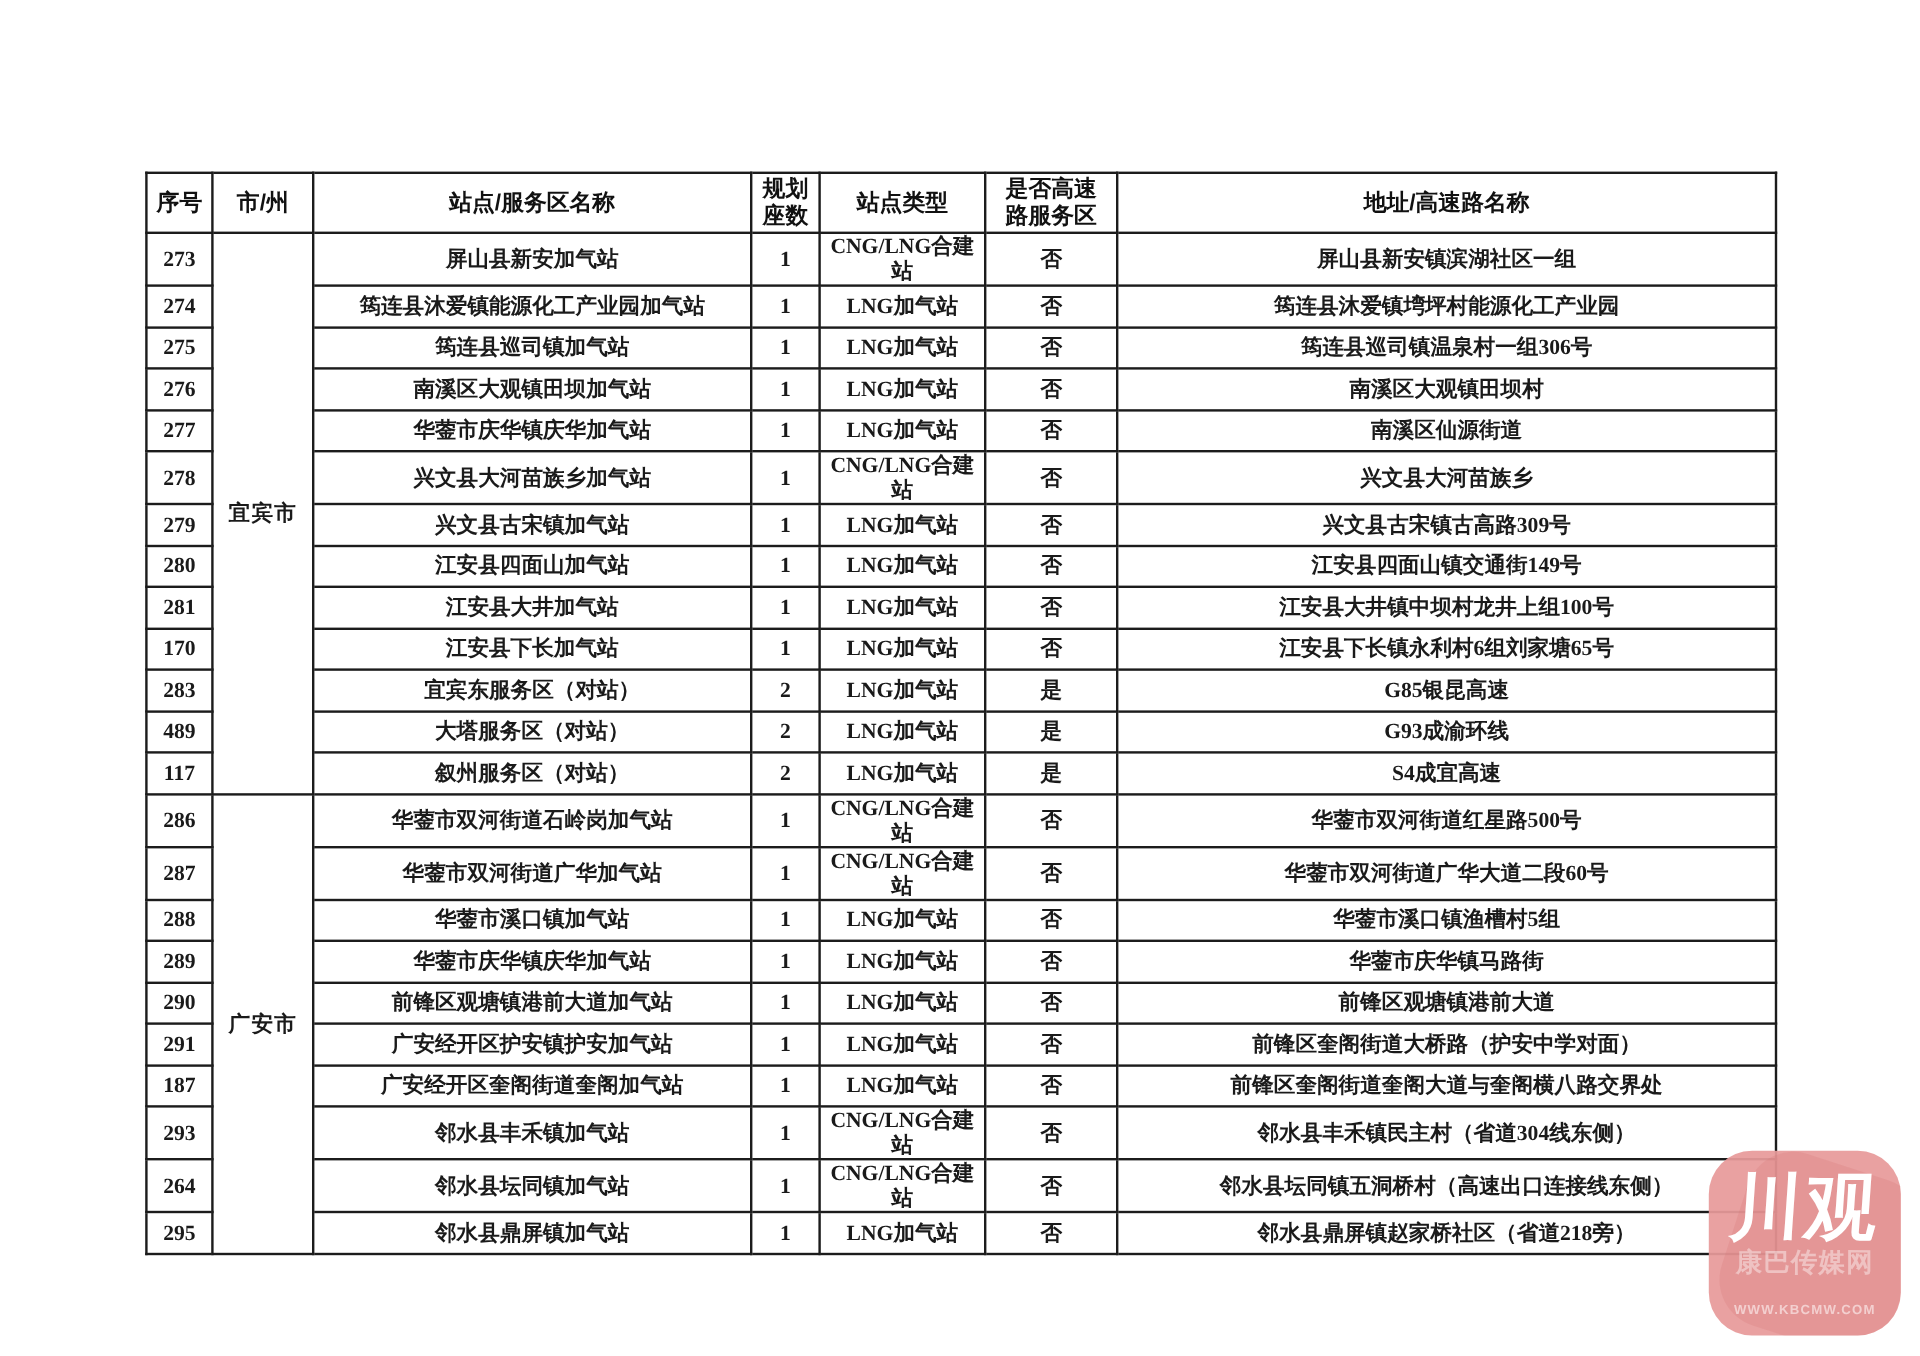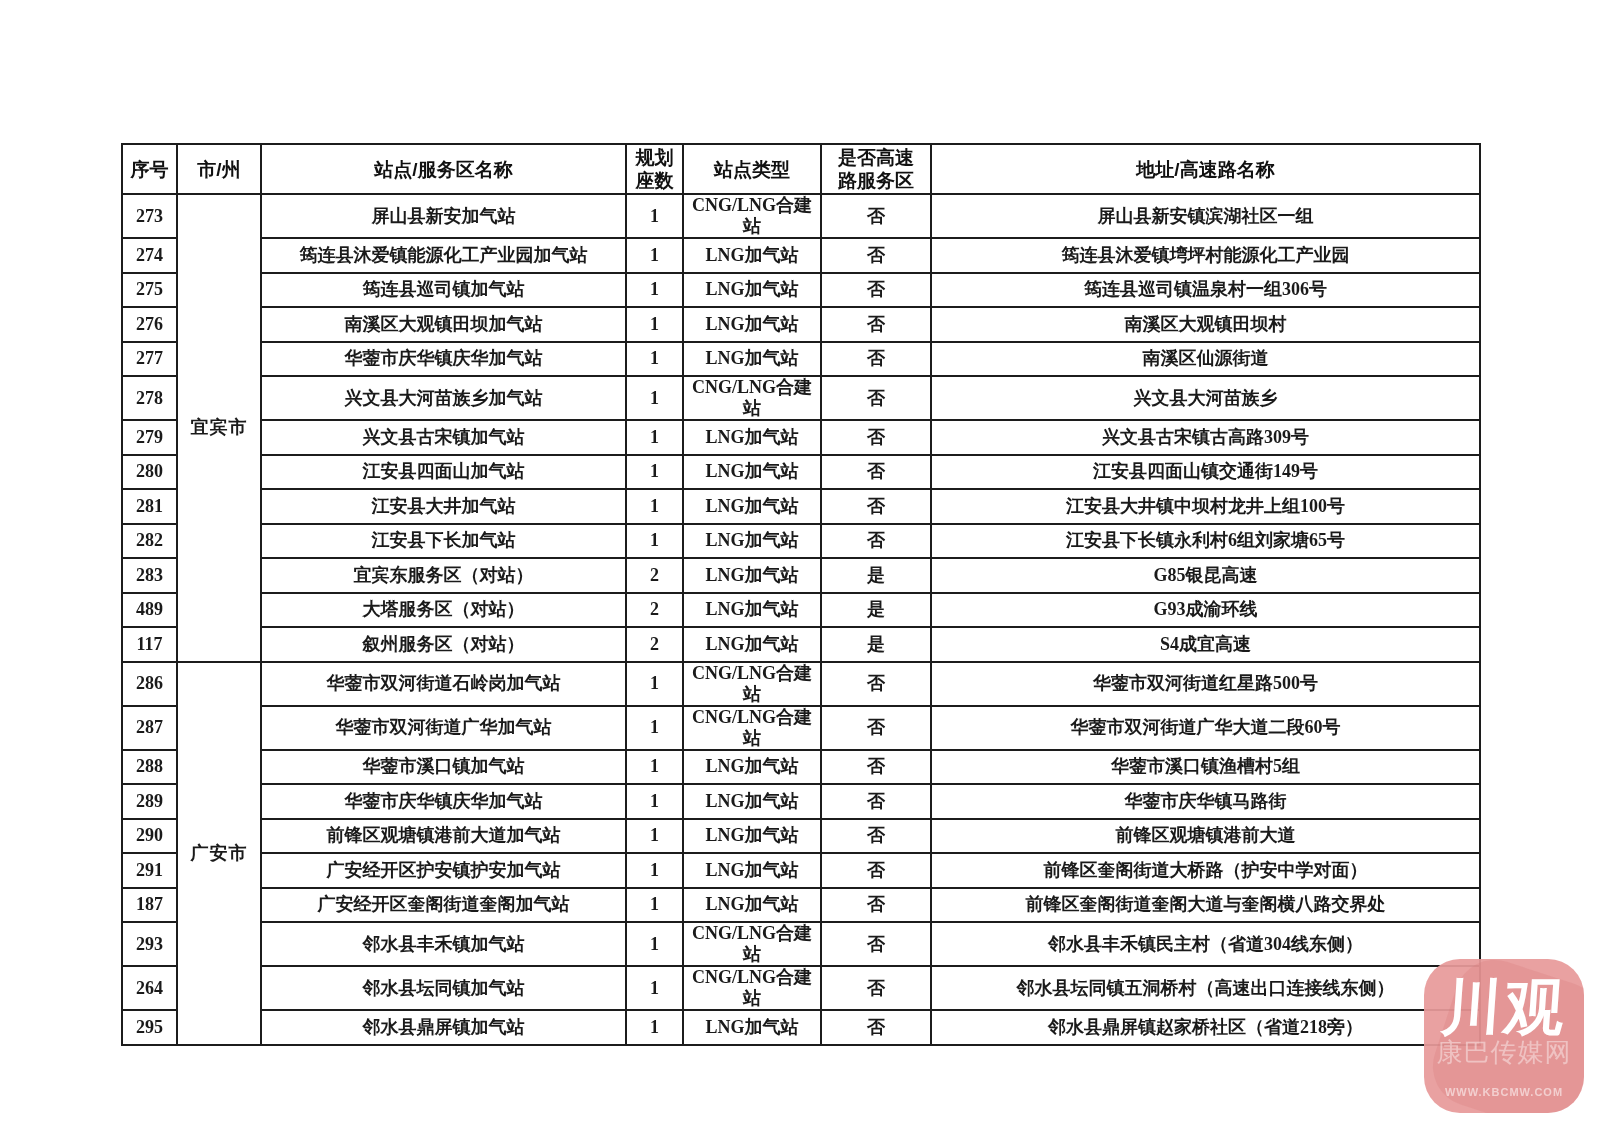--- a/index.html
+++ b/index.html
@@ -50,22 +50,22 @@
   .watermark::before{
     content:"";position:absolute;left:18px;top:10px;width:150px;height:150px;
     background:rgba(214,120,120,0.25);border-radius:40px;transform:rotate(18deg);
   }
   .wm-title{
     position:relative;color:#ffffff;font-weight:bold;font-size:60px;line-height:60px;
     font-family:"DejaVu Serif","Liberation Serif",serif;
     transform:skewX(-4deg);letter-spacing:2px;margin-top:2px;
   }
   .wm-sub{
-    position:relative;color:rgba(255,255,255,0.42);font-weight:normal;
-    font-size:26px;line-height:26px;margin-top:2px;letter-spacing:1px;
+    position:relative;color:rgba(255,255,255,0.42);font-weight:bold;
+    font-size:22px;line-height:26px;margin-top:2px;letter-spacing:1px;
     font-family:"DejaVu Serif","Liberation Serif",serif;
   }
   .wm-url{
     position:relative;color:rgba(255,255,255,0.55);
     font-family:"Liberation Sans","DejaVu Sans",sans-serif;
     font-size:11px;line-height:12px;margin-top:21px;letter-spacing:1px;font-weight:bold;
   }
 </style>
 </head>
 <body>
@@ -164,21 +164,21 @@
           </tr>
           <tr>
             <td class="c-no">281</td>
             <td class="c-name">江安县大井加气站</td>
             <td class="c-seats">1</td>
             <td class="c-type">LNG加气站</td>
             <td class="c-hwy">否</td>
             <td class="c-addr">江安县大井镇中坝村龙井上组100号</td>
           </tr>
           <tr>
-            <td class="c-no">282</td>
+            <td class="c-no">170</td>
             <td class="c-name">江安县下长加气站</td>
             <td class="c-seats">1</td>
             <td class="c-type">LNG加气站</td>
             <td class="c-hwy">否</td>
             <td class="c-addr">江安县下长镇永利村6组刘家塘65号</td>
           </tr>
           <tr>
             <td class="c-no">283</td>
             <td class="c-name">宜宾东服务区（对站）</td>
             <td class="c-seats">2</td>

